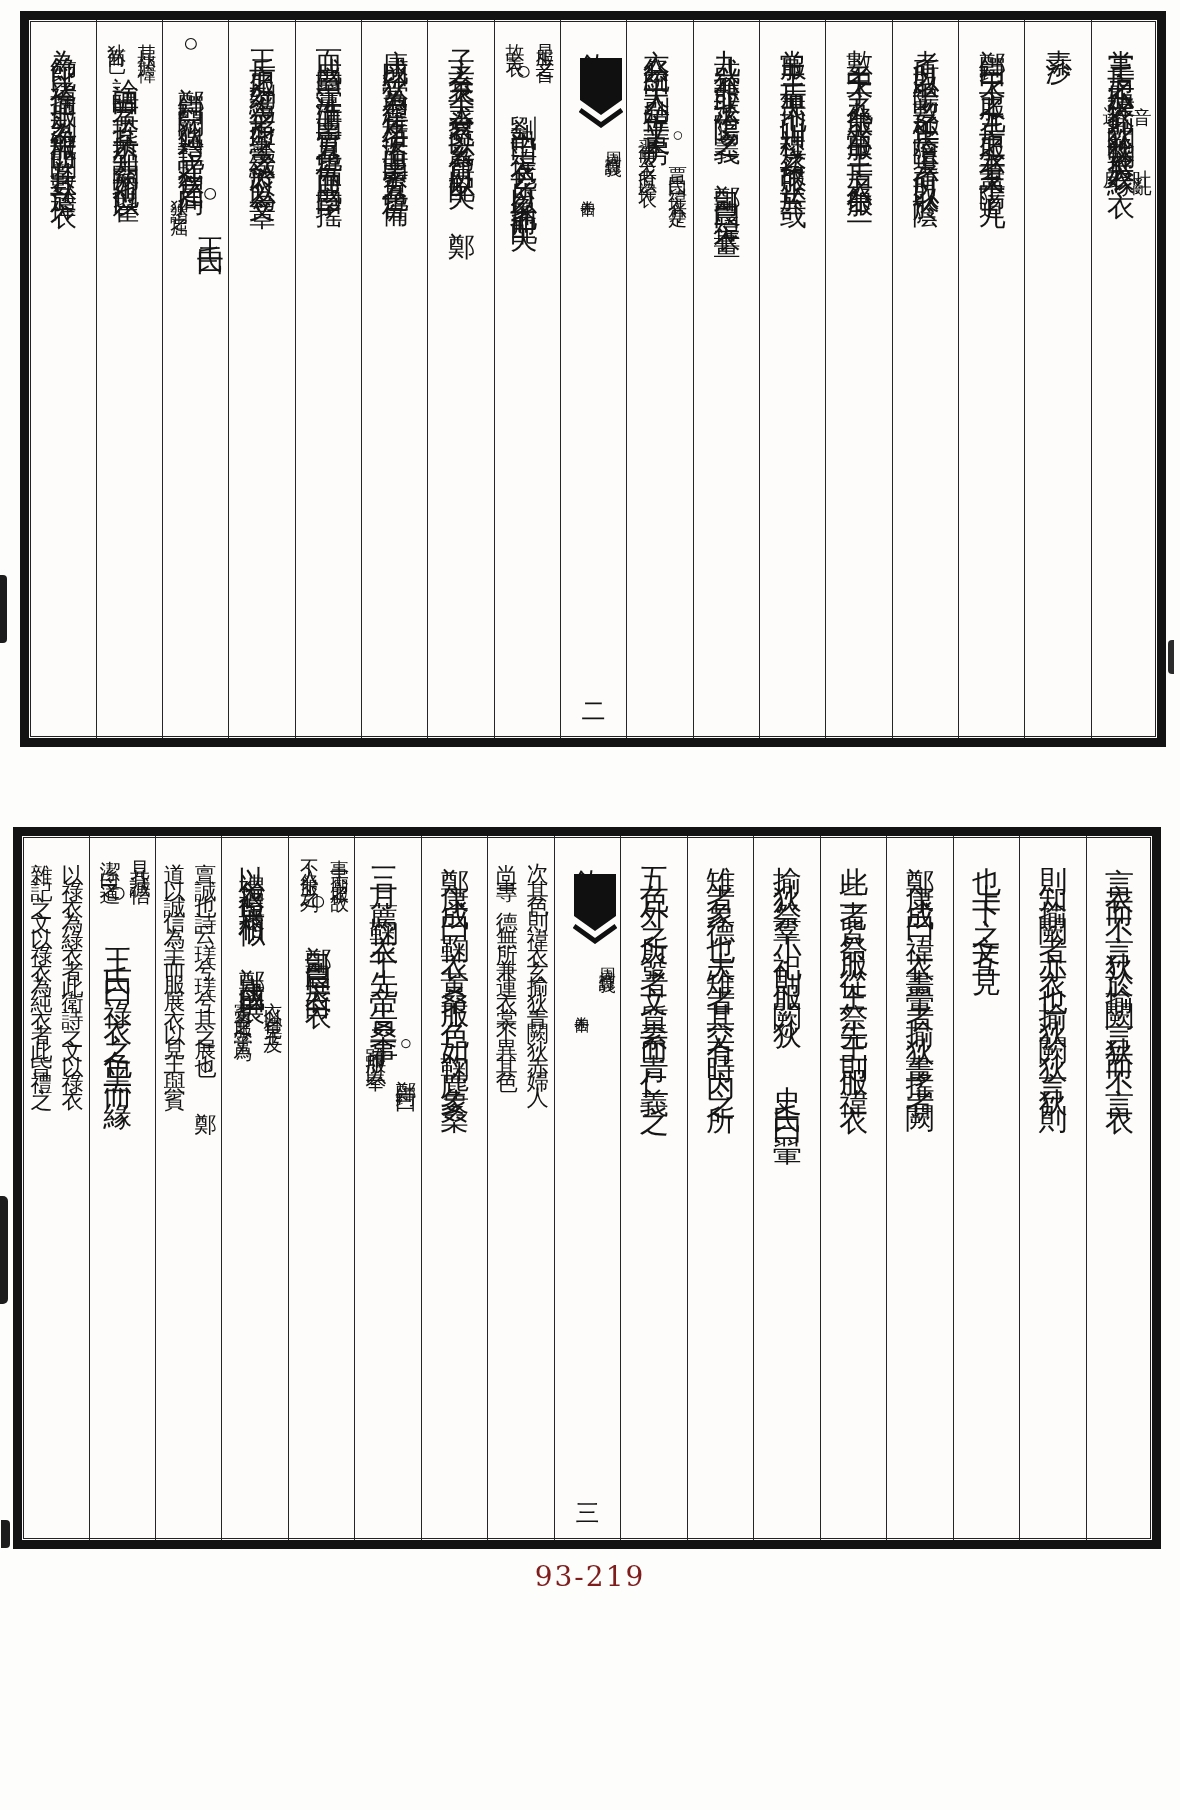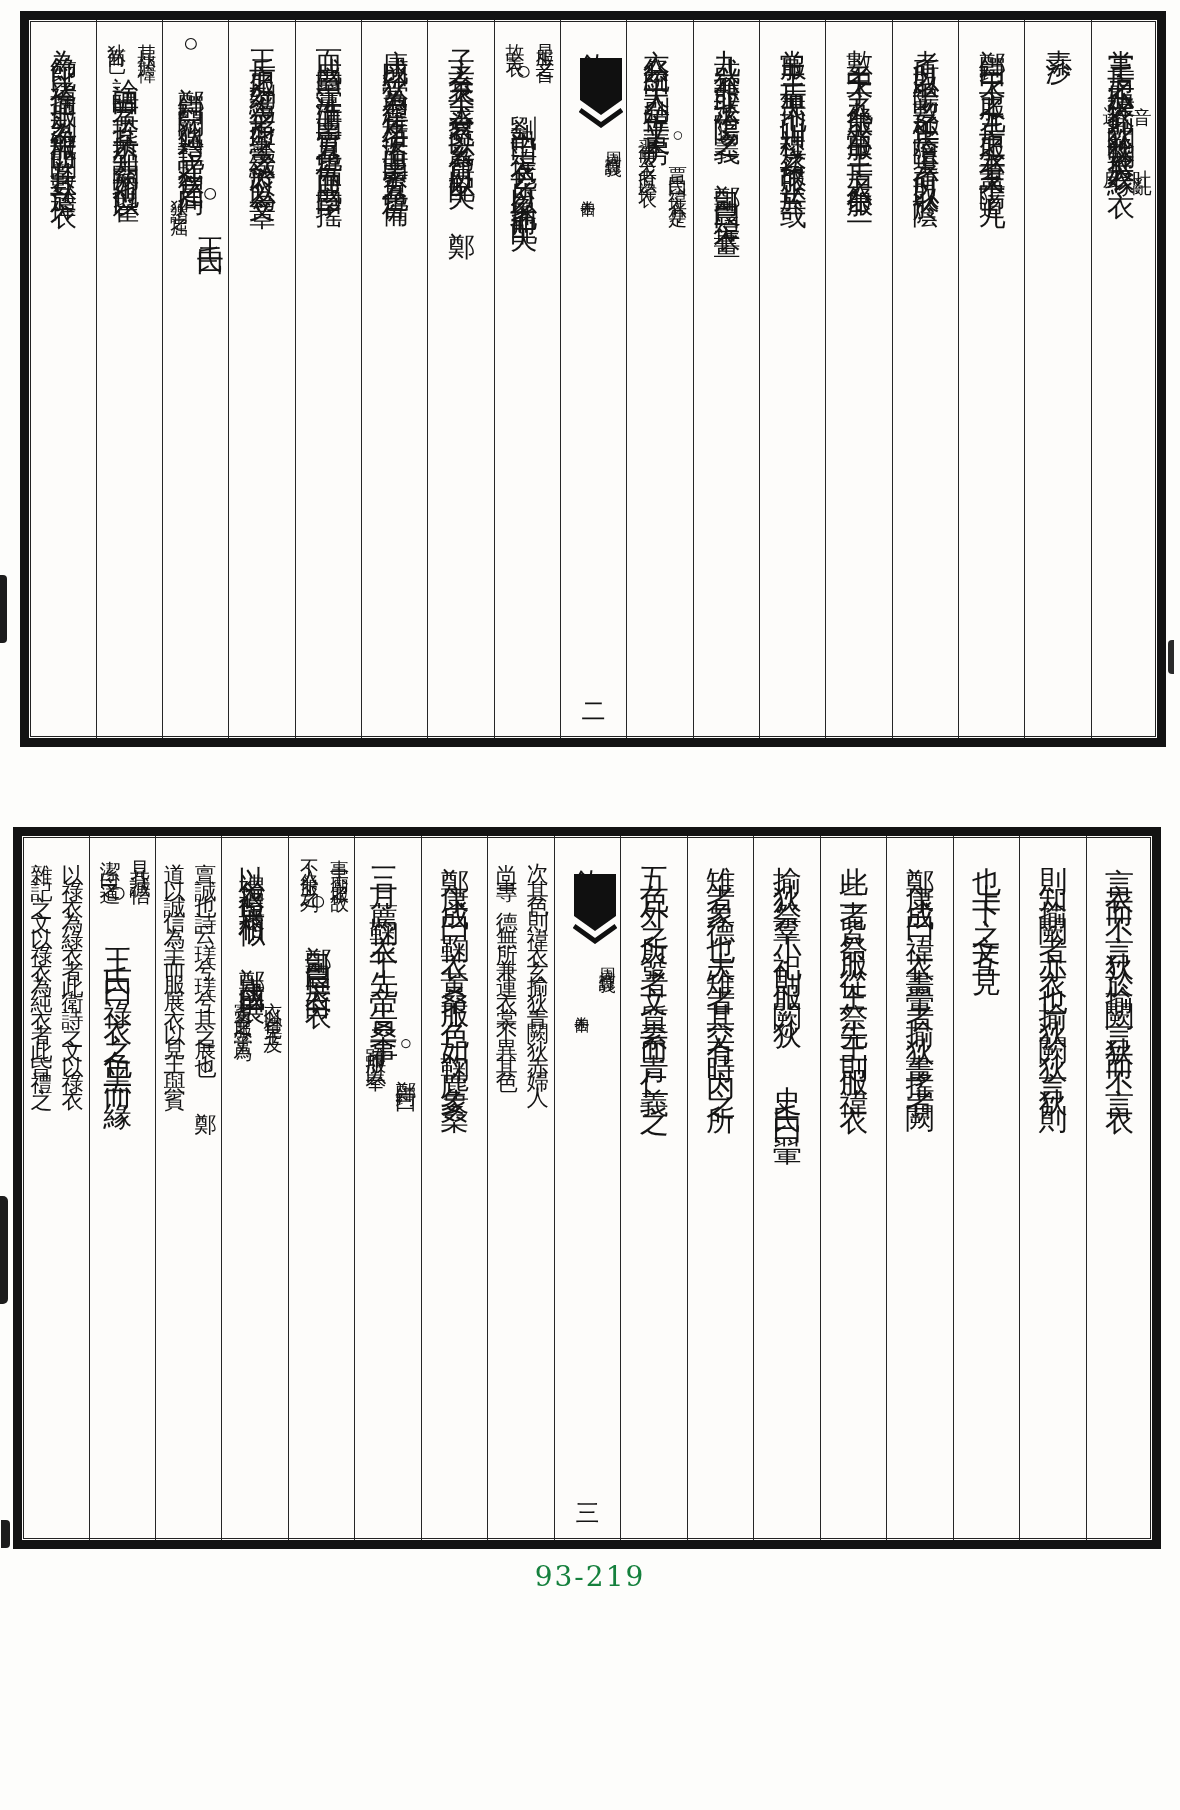--- a/index.html
+++ b/index.html
@@ -58,21 +58,21 @@
   .spine-note .book{display:block;font-size:17px;letter-spacing:3px;line-height:26px;}
   .spine-note .juan{display:block;font-size:15px;letter-spacing:2px;line-height:24px;margin-inline-start:50px;}
   .folio{
     position:absolute;left:50%;bottom:14px;transform:translateX(-50%);
     writing-mode:horizontal-tb;font-size:24px;letter-spacing:0;line-height:26px;
   }
   
   #plate{
     position:absolute;top:1560px;left:50%;transform:translateX(-50%);
     font-family:"DejaVu Serif","Liberation Serif",serif;
-    font-size:28px;letter-spacing:2px;color:#15803d;
+    font-size:28px;letter-spacing:2px;color:#7f1d1d;
   }
   
   .artifact{position:absolute;background:#1c1c1c;pointer-events:none;}
   #art1{left:0;top:575px;width:7px;height:68px;border-radius:0 4px 4px 0;}
   #art2{left:0;top:1196px;width:8px;height:108px;border-radius:0 5px 5px 0;}
   #art3{left:1px;top:1520px;width:9px;height:28px;border-radius:0 4px 4px 0;}
   #art4{left:1168px;top:640px;width:6px;height:34px;border-radius:4px 0 0 4px;background:#2a2a2a;}
 </style>
 </head>
 <body>

